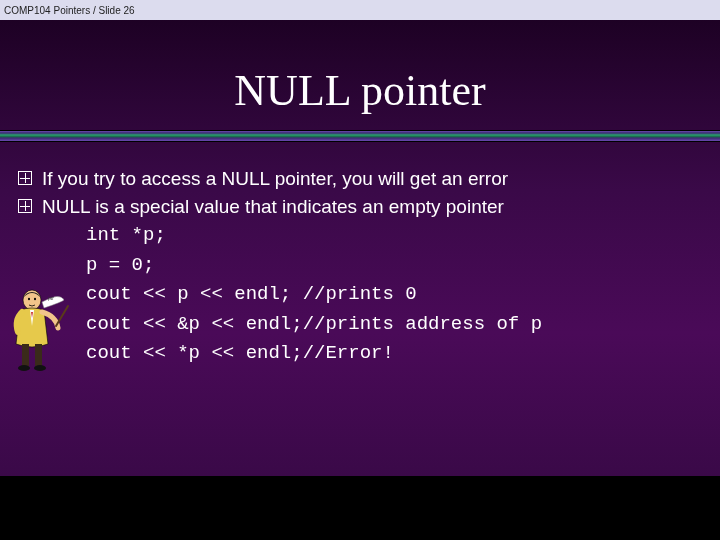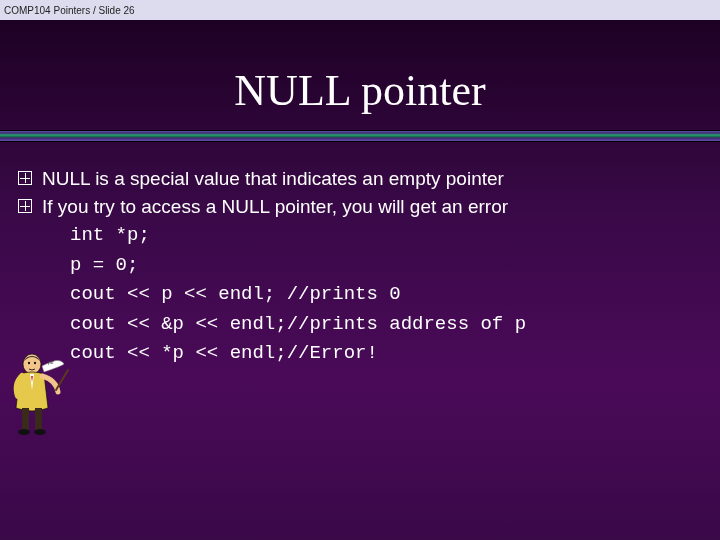--- a/index.html
+++ b/index.html
@@ -6,21 +6,21 @@
     margin: 0;
     padding: 0;
     width: 720px;
     height: 540px;
     overflow: hidden;
     font-family: Arial, Helvetica, sans-serif;
     background: #000;
   }
   .slide {
     width: 720px;
-    height: 540px;
+    height: 476px;
     background: linear-gradient(180deg, #1a0020 0%, #3a0948 40%, #4a0a58 70%, #3a0948 100%);
     position: relative;
     box-sizing: border-box;
   }
   .header-band {
     width: 100%;
     height: 20px;
     background: #dcdcee;
     display: flex;
     align-items: center;
@@ -87,21 +87,21 @@
   }
   .bullet-text {
     flex: 1;
     font-family: Arial, sans-serif;
   }
   .code-block {
     font-family: "Courier New", Courier, monospace;
     font-size: 19px;
     white-space: pre;
     color: #fff;
-    margin-left: 52px;
+    margin-left: 68px;
     margin-top: 2px;
     line-height: 1.55;
   }
   .clip {
     position: absolute;
     left: 8px;
     bottom: 104px;
     width: 64px;
     height: 86px;
   }
@@ -119,26 +119,26 @@
   <div class="title-area">
     <span class="title-text">NULL pointer</span>
   </div>
 
   <div class="rule"></div>
 
   <div class="body">
 
     <div class="bullet-row">
       <span class="bullet-icon"></span>
-      <span class="bullet-text">NULL is a special value that indicates an empty pointer</span>
+      <span class="bullet-text">If you try to access a NULL pointer, you will get an error</span>
     </div>
 
     <div class="bullet-row">
       <span class="bullet-icon"></span>
-      <span class="bullet-text">If you try to access a NULL pointer, you will get an error</span>
+      <span class="bullet-text">NULL is a special value that indicates an empty pointer</span>
     </div>
 
     <div class="code-block"><span>int *p;</span>
 <span>p = 0;</span>
 <span>cout &lt;&lt; p &lt;&lt; endl; //prints 0</span>
 <span>cout &lt;&lt; &amp;p &lt;&lt; endl;//prints address of p</span>
 <span>cout &lt;&lt; *p &lt;&lt; endl;//Error!</span></div>
 
   </div>
 

